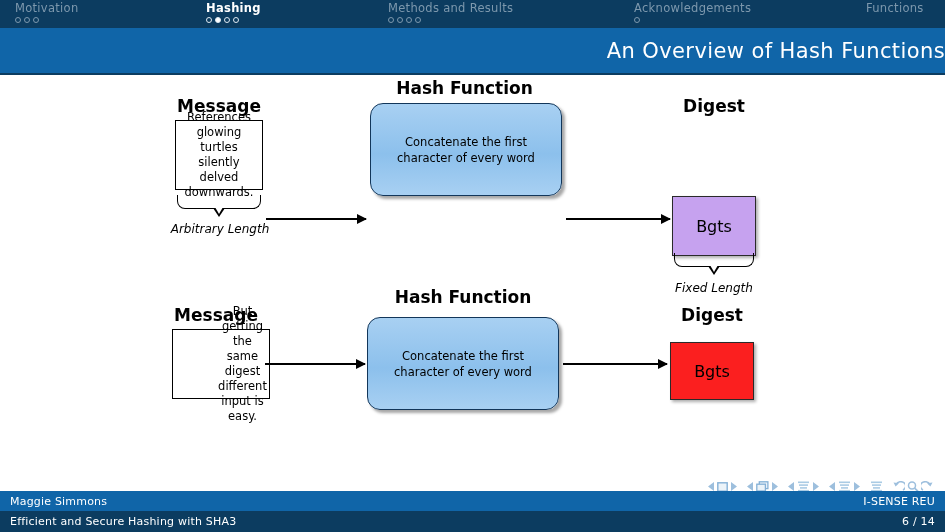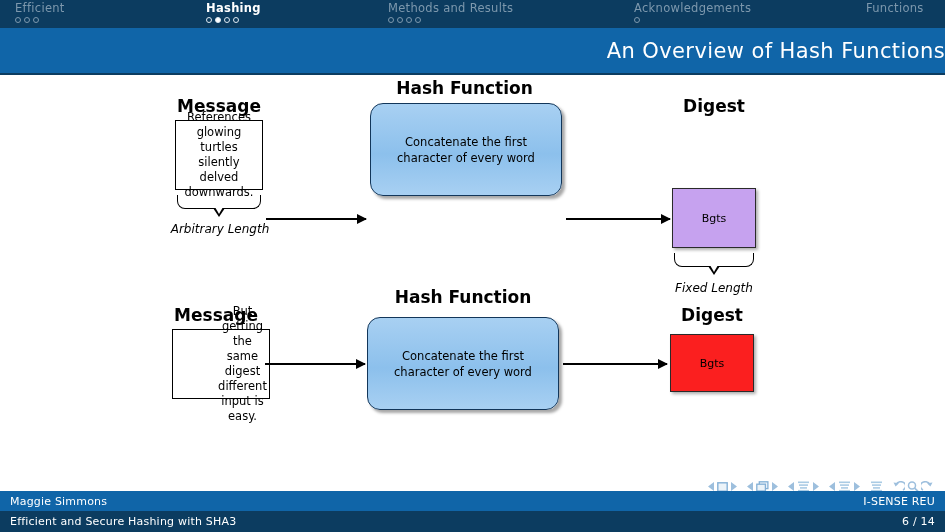--- a/index.html
+++ b/index.html
@@ -70,22 +70,23 @@
     position: absolute; border: 1.5px solid #12365a; border-radius: 13px;
     background: linear-gradient(180deg,#a8d0f2 0%, #8cc0ec 55%, #a8d0f2 100%);
     display: flex; align-items: center; justify-content: center;
     text-align: center; font-size: 11.5px; line-height: 16px; color: #000000;
     box-shadow: 3px 3px 3px rgba(0,0,0,.35);
   }
   
   .digest-box {
     position: absolute; border: 1.5px solid #2a2a2a;
     display: flex; align-items: center; justify-content: center;
-    font-size: 11px; color: #000000;
+    font-size: 16px; color: #000000;
     box-shadow: 2px 2px 3px rgba(0,0,0,.32);
+    margin-top: 8px;
   }
   .digest-purple { background: #c6a2ef; }
   .digest-red { background: #fb1f1f; }
 
   
   .arrow { position: absolute; height: 2px; background: #000000; }
   .arrow::after {
     content: ""; position: absolute; right: -1px; top: -4px;
     border-left: 10px solid #000000;
     border-top: 5px solid transparent;
@@ -136,21 +137,21 @@
   .footer-text { color: #ffffff; font-size: 11px; letter-spacing: .2px; white-space: nowrap; }
 </style>
 </head>
 <body>
 
 <div class="slide">
 
   <div class="navbar">
 
     <div class="nav-sec" style="left:15px">
-      <div class="nav-label">Efficient</div>
+      <div class="nav-label">Motivation</div>
       <div class="nav-dots">
         <span class="dot"></span>
         <span class="dot"></span>
         <span class="dot"></span>
       </div>
     </div>
 
     <div class="nav-sec active" style="left:206px">
       <div class="nav-label">Hashing</div>
       <div class="nav-dots">

